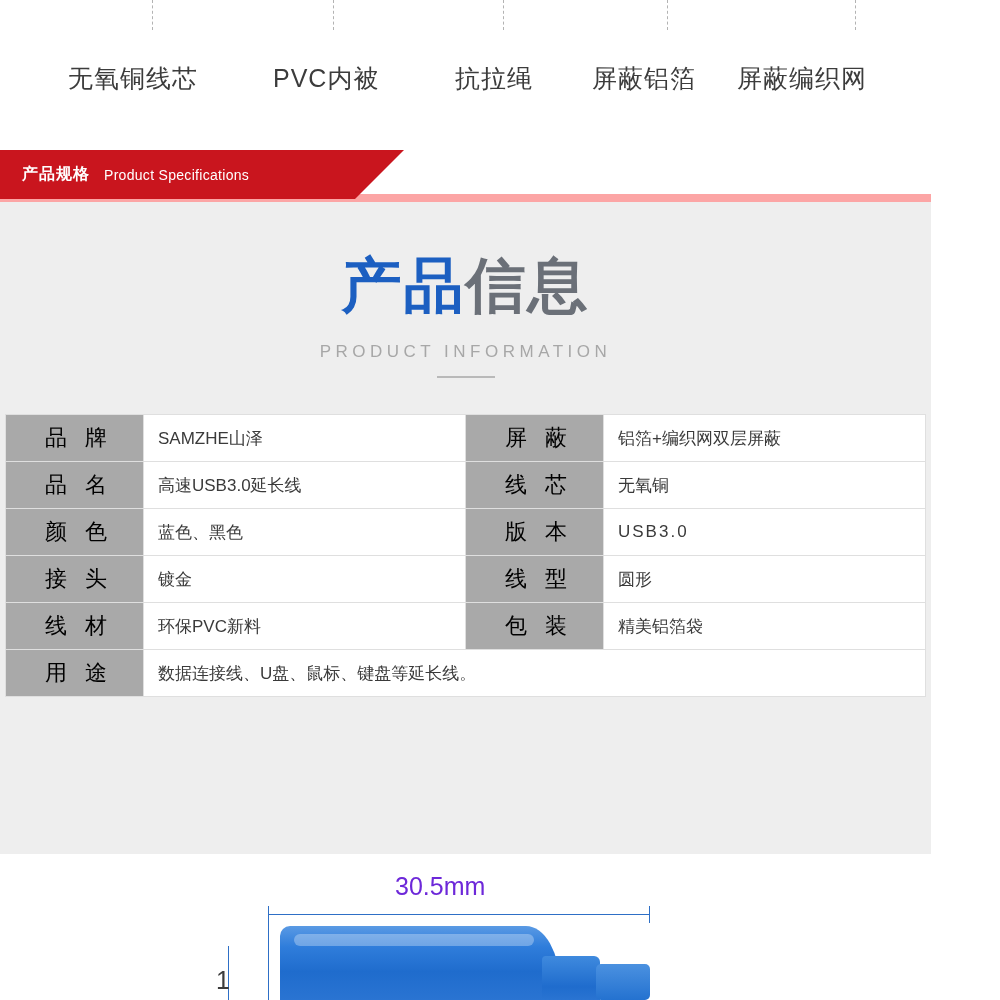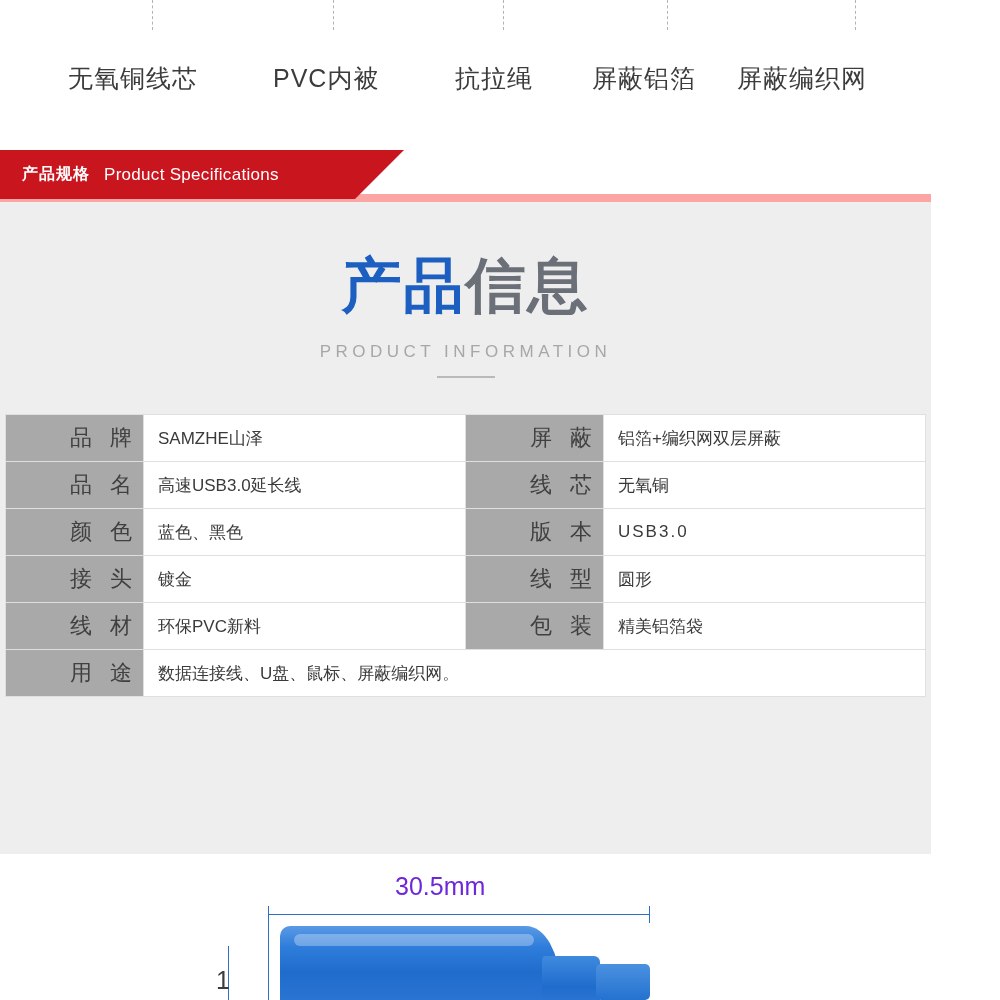--- a/index.html
+++ b/index.html
@@ -51,21 +51,21 @@
   }
   .ribbon:after {
     content: "";
     position: absolute;
     right: -49px; top: 0;
     width: 0; height: 0;
     border-left: 49px solid #c9151e;
     border-bottom: 49px solid transparent;
   }
   .ribbon-cn { font-size: 16px; font-weight: bold; letter-spacing: 1px; }
-  .ribbon-en { font-size: 17px; margin-left: 14px; letter-spacing: 0.3px; }
+  .ribbon-en { font-size: 14px; margin-left: 14px; letter-spacing: 0.3px; }
 
   
   .body-grey {
     position: relative;
     height: 652px;
     background: #eeeeee;
     padding-top: 52px;
   }
 
   .title-block { text-align: center; }
@@ -108,22 +108,22 @@
     height: 47px;
     font-size: 17px;
     color: #3a3a3a;
     padding: 0 14px;
     vertical-align: middle;
     white-space: nowrap;
     overflow: hidden;
   }
   .spec-table td.lbl {
     background: #a9a9a9;
-    color: #404040;
-    text-align: right;
+    color: #000000;
+    text-align: center;
     letter-spacing: 6px;
     padding-right: 5px;
     font-size: 22px;
   }
   .col-l1 { width: 138px; }
   .col-v1 { width: 322px; }
   .col-l2 { width: 138px; }
   .col-v2 { width: 322px; }
   .val-spaced { letter-spacing: 2px; }
 
@@ -280,21 +280,21 @@
           <td>圆形</td>
         </tr>
         <tr>
           <td class="lbl">线 材</td>
           <td>环保PVC新料</td>
           <td class="lbl">包 装</td>
           <td>精美铝箔袋</td>
         </tr>
         <tr>
           <td class="lbl">用 途</td>
-          <td colspan="3">数据连接线、U盘、鼠标、屏蔽编织网。</td>
+          <td colspan="3">数据连接线、U盘、鼠标、键盘等延长线。</td>
         </tr>
       </tbody>
     </table>
   </div>
 
   <div class="bottom">
     <div class="dim-label">30.5mm</div>
     <div class="dim-line"></div>
     <div class="vline"></div>
     <div class="vline2"></div>

